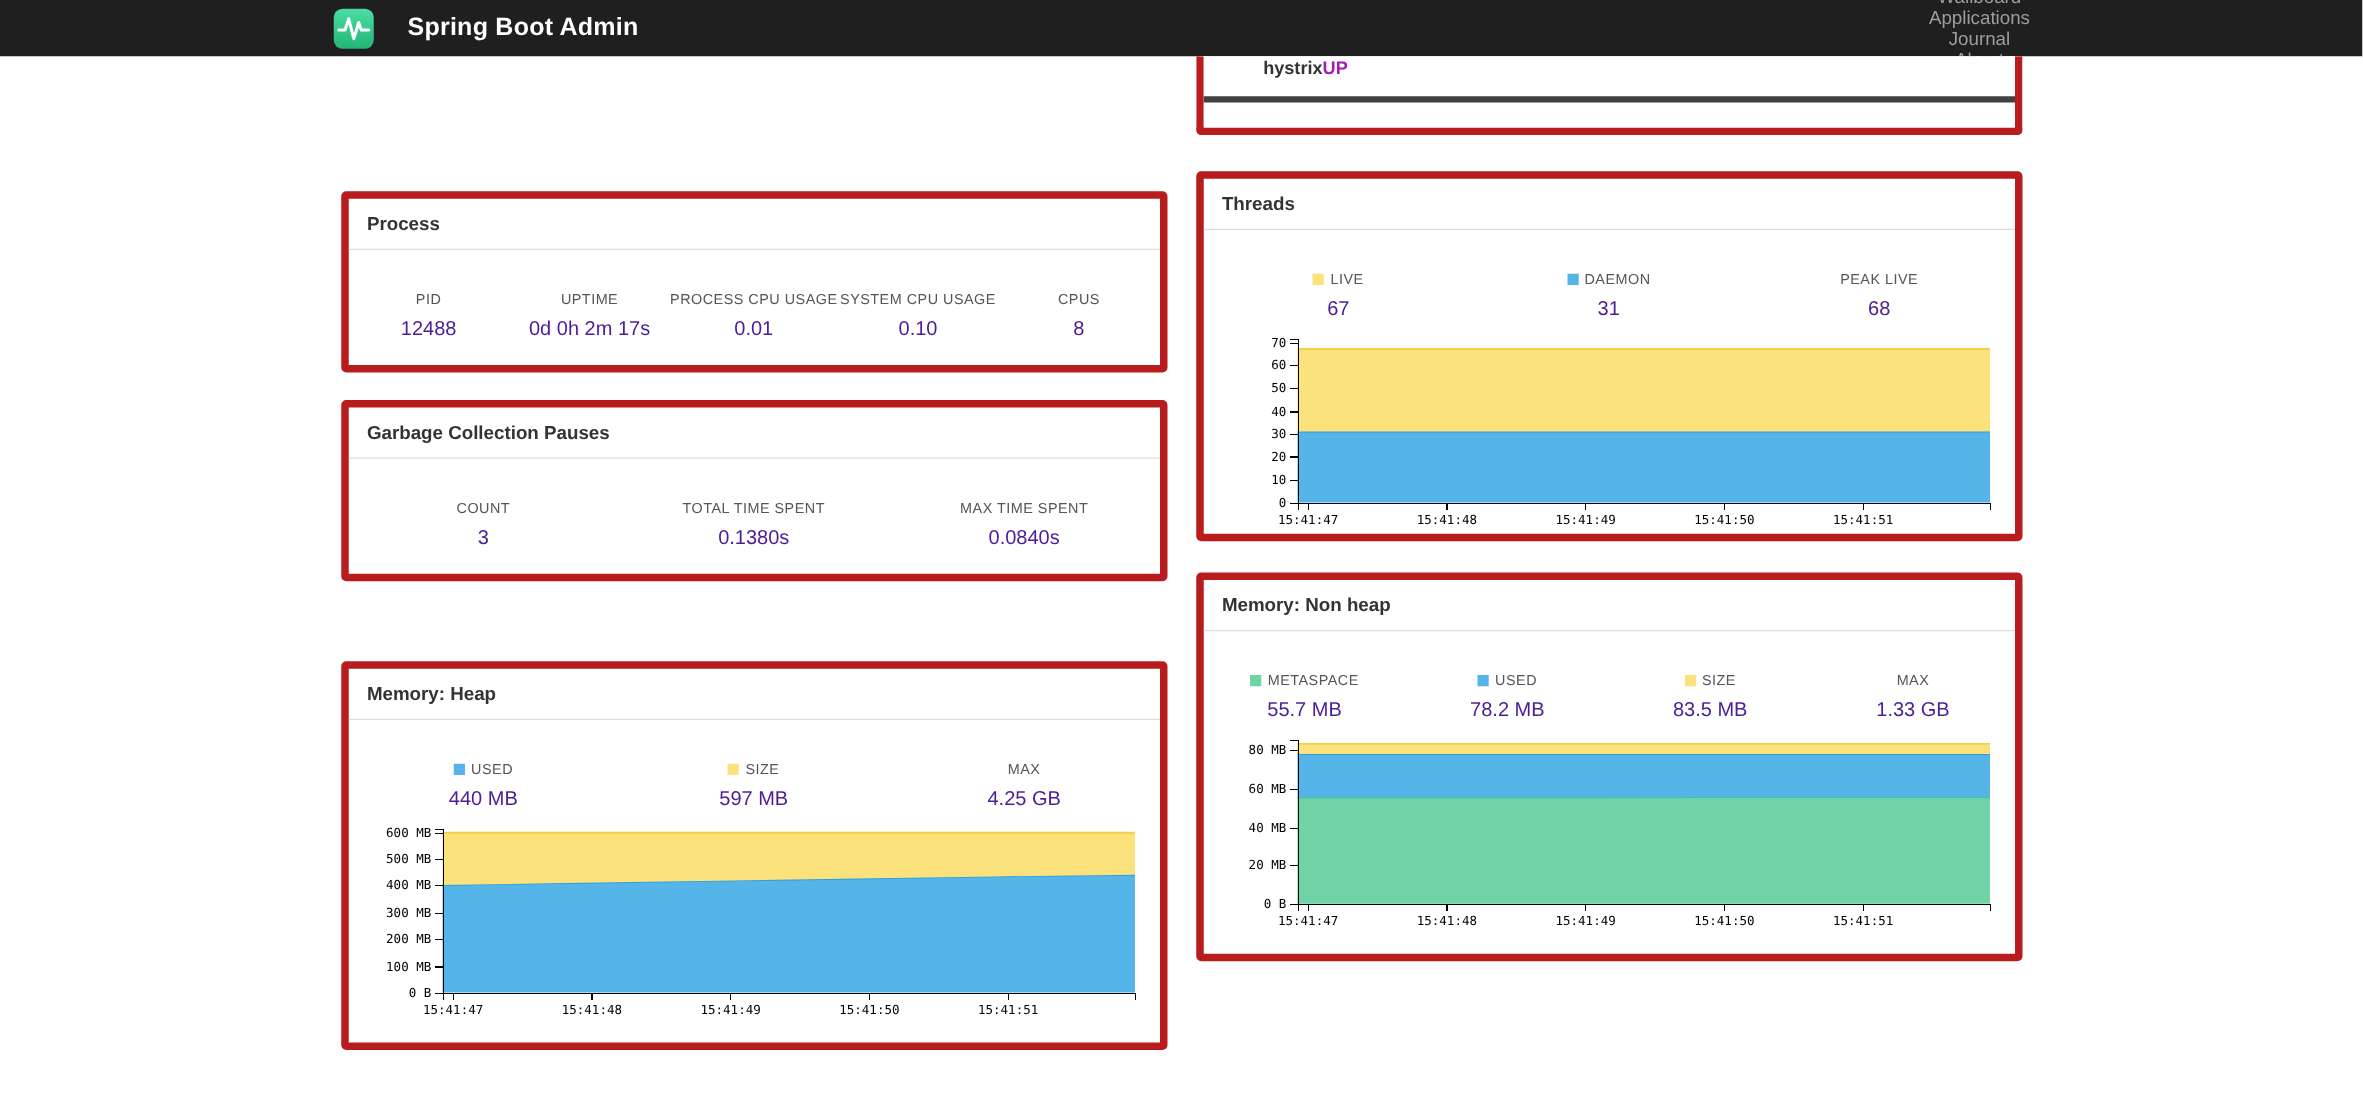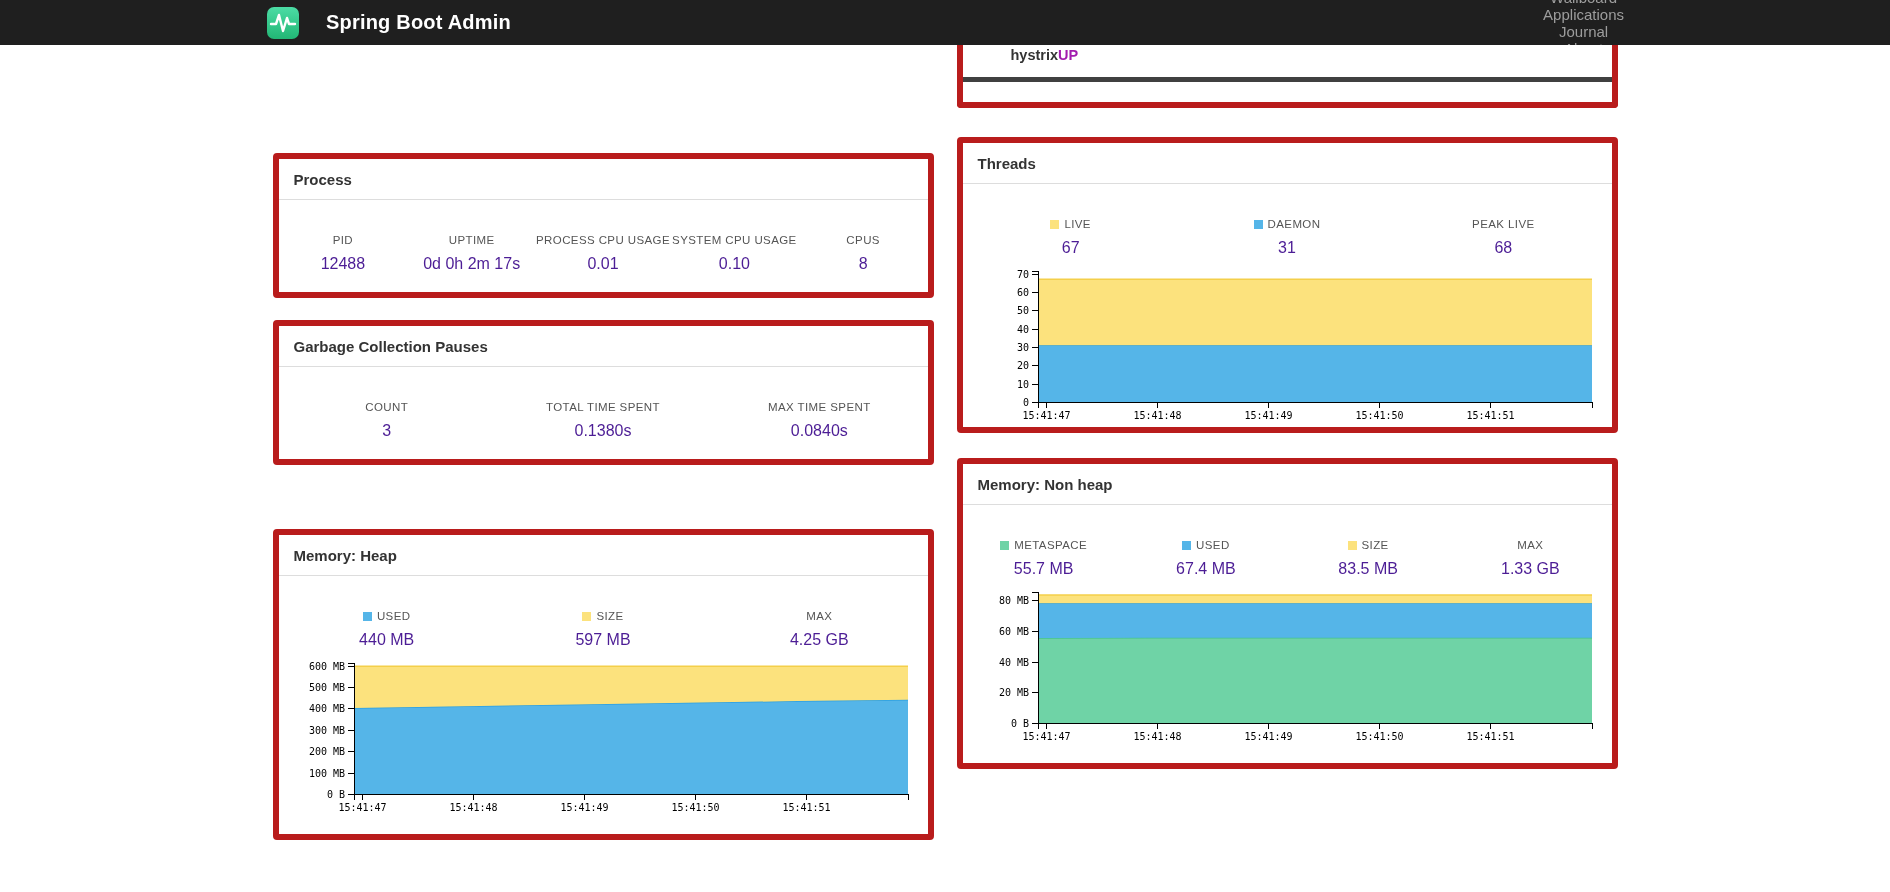--- a/index.html
+++ b/index.html
@@ -306,21 +306,21 @@
 
     <div class="panel panel-nonheap">
       <div class="panel-heading">Memory: Non heap</div>
       <div class="stats-row">
         <div class="stat">
           <div class="stat-label"><span class="sq" style="background: rgb(111, 211, 166);"></span><span>METASPACE</span></div>
           <div class="stat-value">55.7 MB</div>
         </div>
         <div class="stat">
           <div class="stat-label"><span class="sq" style="background: rgb(85, 181, 232);"></span><span>USED</span></div>
-          <div class="stat-value">67.4 MB</div>
+          <div class="stat-value">78.2 MB</div>
         </div>
         <div class="stat">
           <div class="stat-label"><span class="sq" style="background: rgb(252, 226, 125);"></span><span>SIZE</span></div>
           <div class="stat-value">83.5 MB</div>
         </div>
         <div class="stat">
           <div class="stat-label">MAX</div>
           <div class="stat-value">1.33 GB</div>
         </div>
       </div>

